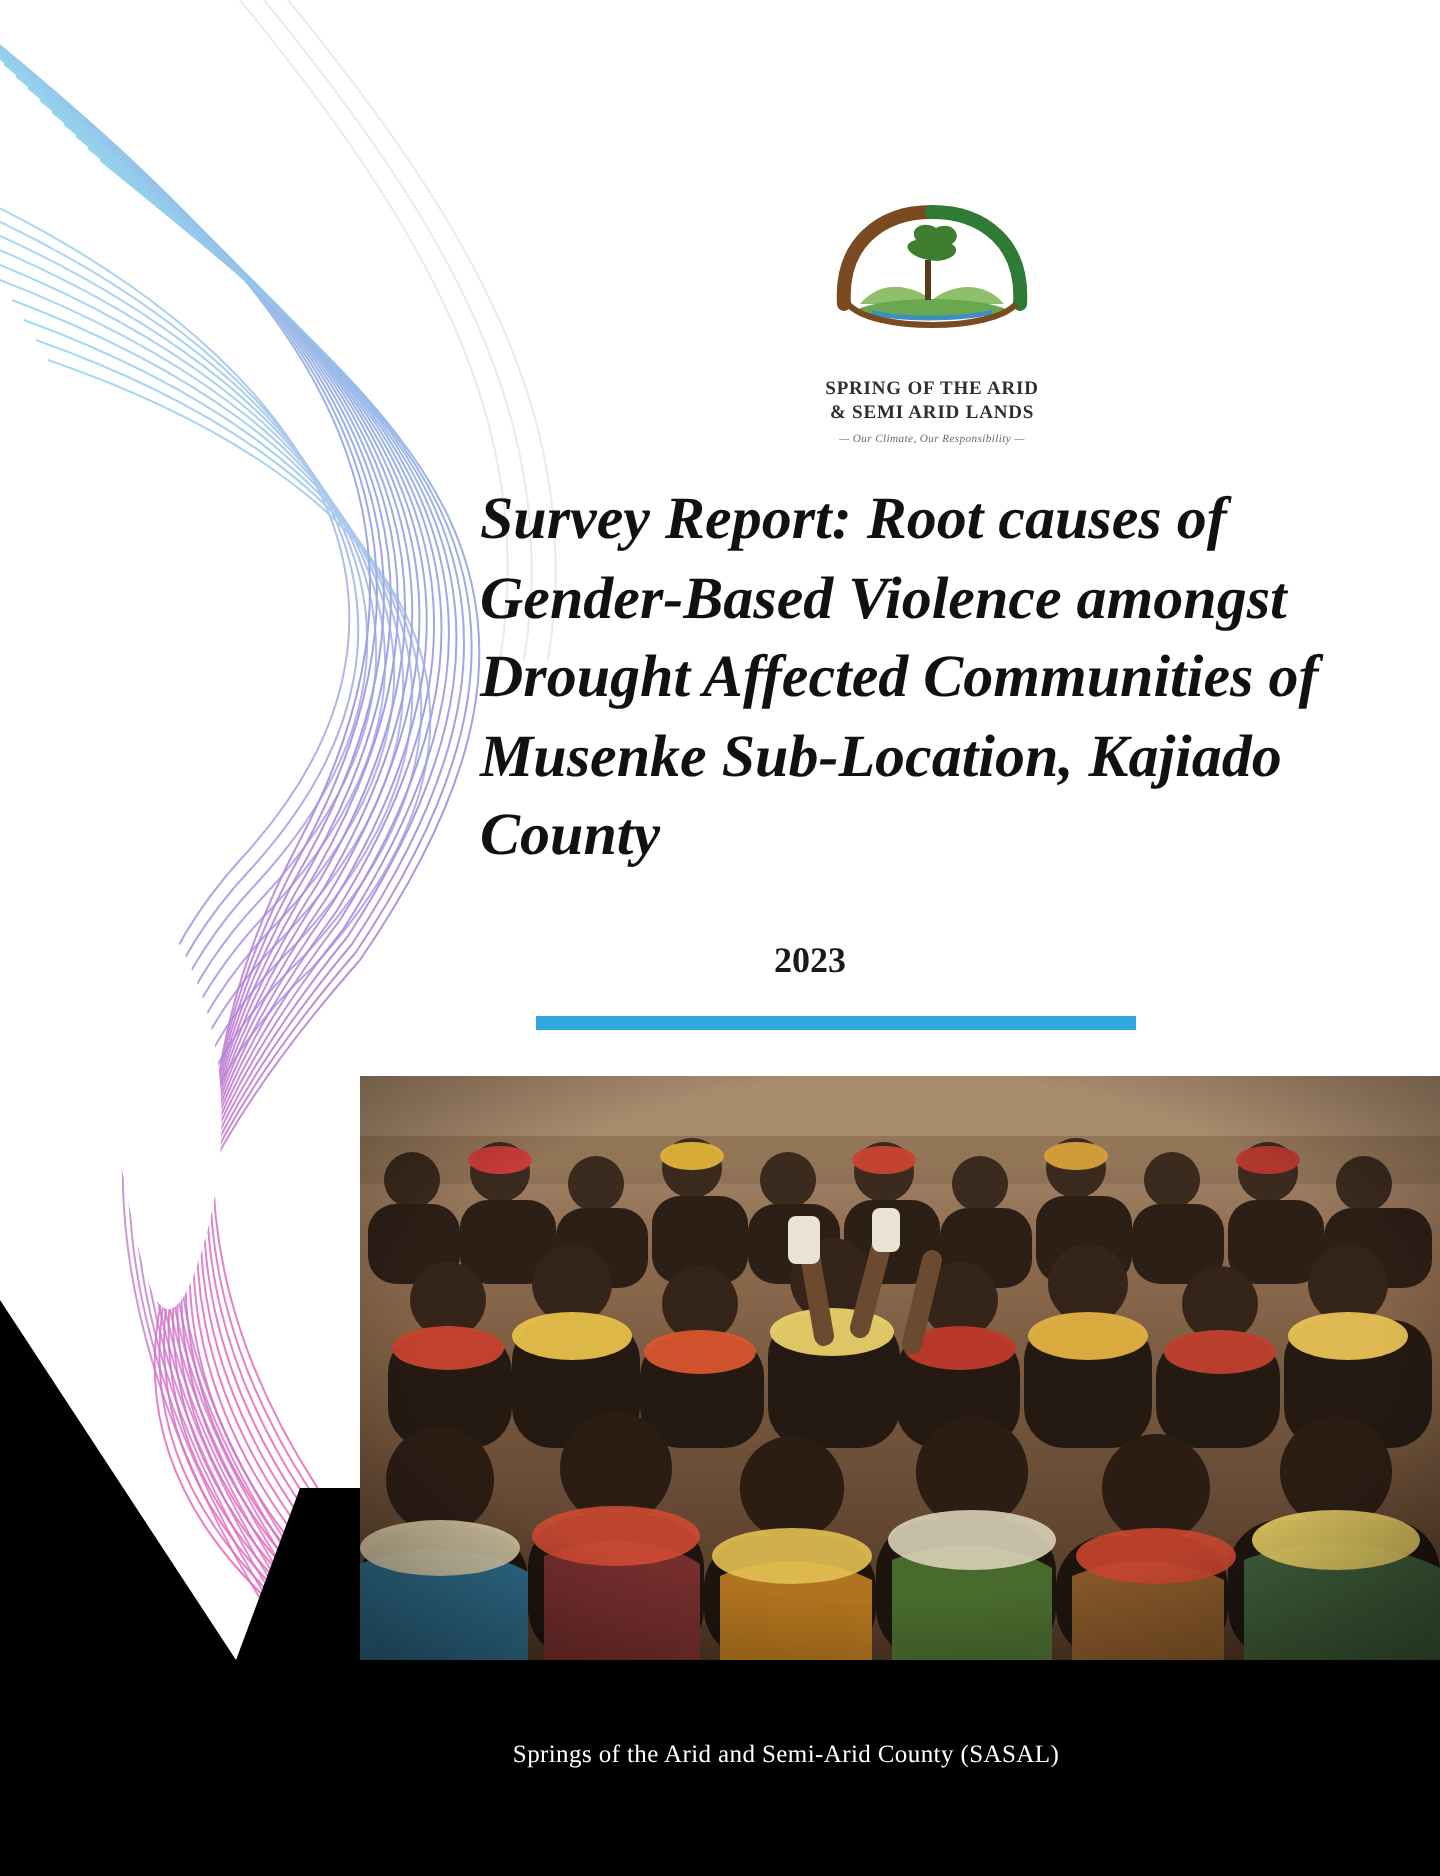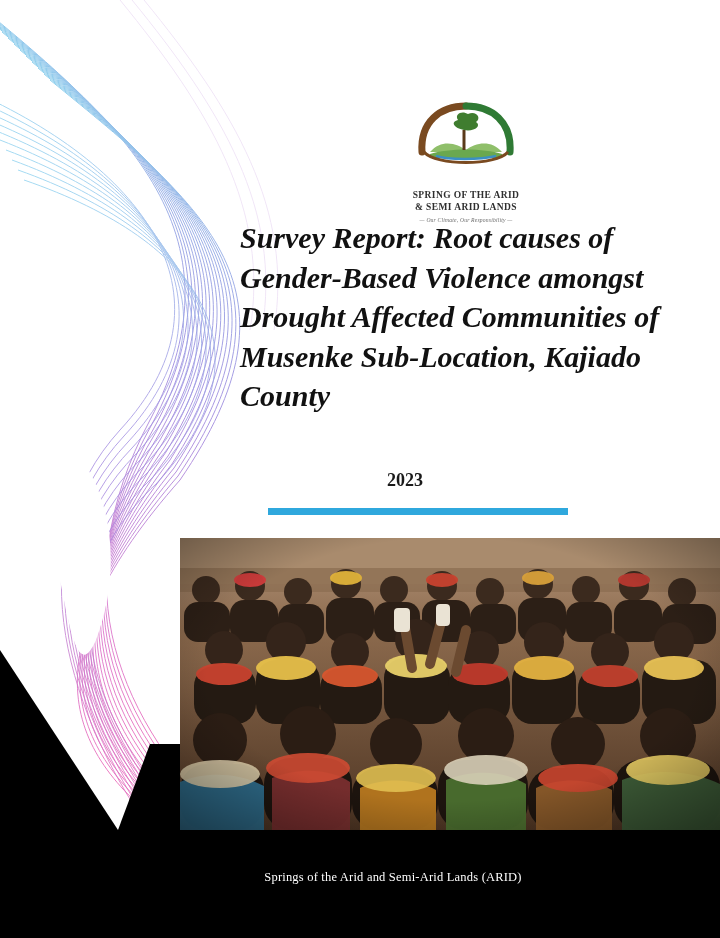--- a/index.html
+++ b/index.html
@@ -71,21 +71,21 @@
     font-style: italic;
     font-size: 5.6px;
     color: #6a6a6a;
     letter-spacing: .2px;
   }
 
   
   .title {
     position: absolute;
     left: 240px;
-    top: 218px;
+    top: 240px;
     width: 452px;
     font-family: "Liberation Serif", serif;
     font-style: italic;
     font-weight: bold;
     font-size: 30px;
     line-height: 1.32;
     color: #111111;
   }
   .year {
     position: absolute;
@@ -377,16 +377,16 @@
           <ellipse cx="398" cy="240" rx="40" ry="14" fill="#c9452f"></ellipse>
           <ellipse cx="488" cy="232" rx="42" ry="15" fill="#e6cb63"></ellipse>
         </g>
       </g>
 
       <rect width="540" height="292" fill="url(#vig)"></rect>
     </svg>
   </div>
 
   <div class="footer">
-    <div class="footer-text">Springs of the Arid and Semi-Arid Lands (ARID)</div>
+    <div class="footer-text">Springs of the Arid and Semi-Arid County (SASAL)</div>
   </div>
 
 </div>
 
 </body></html>

